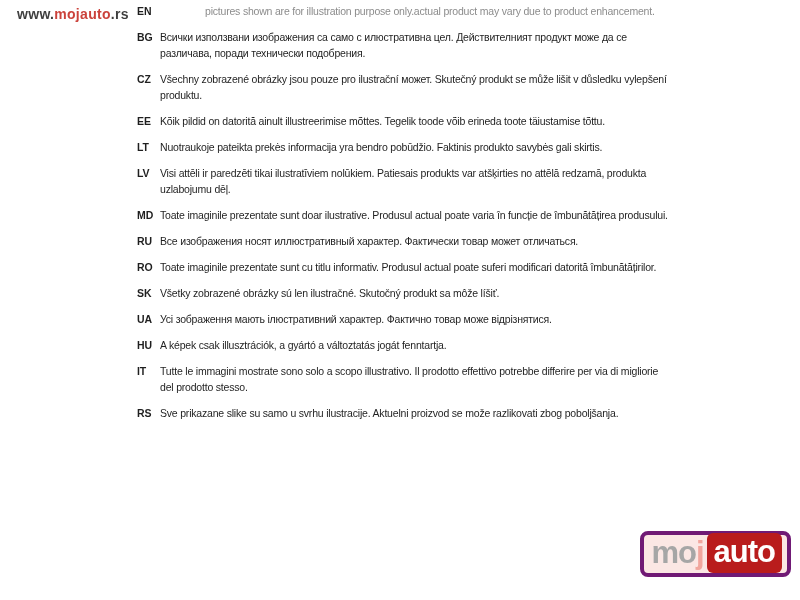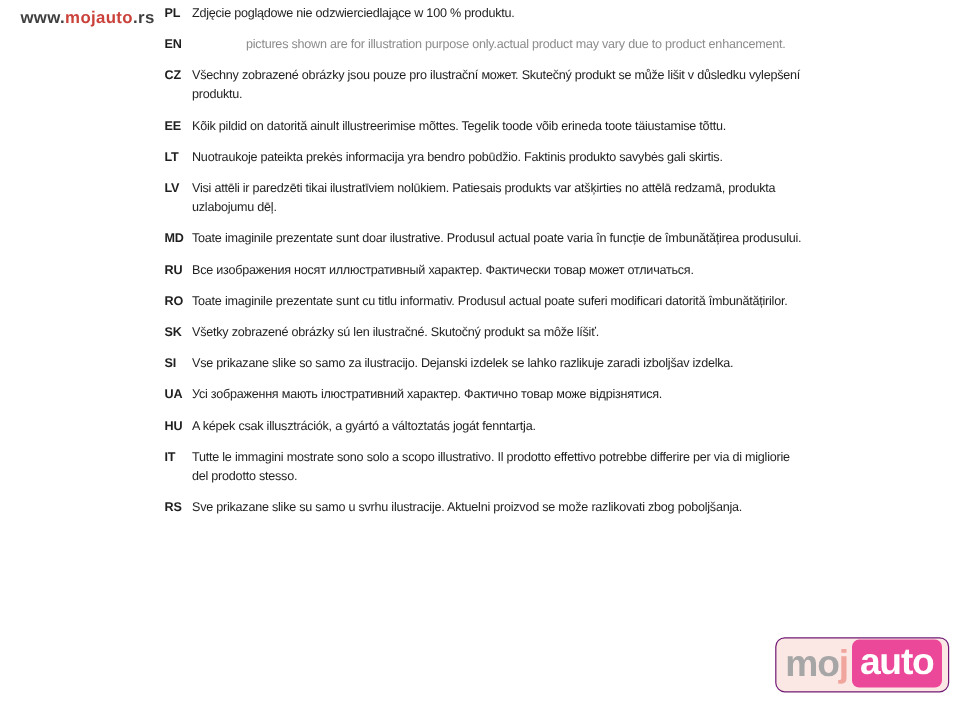--- a/index.html
+++ b/index.html
@@ -62,59 +62,59 @@
 
   
   .logo {
     position: absolute;
     right: 9px;
     bottom: 23px;
     z-index: 1;
     display: inline-flex;
     align-items: center;
     background: #fbe7e4;
-    border: 1px solid #701a75;
+    border: 4px solid #701a75;
     border-radius: 8px;
     padding: 2px 5px 4px 7px;
     height: 46px;
   }
   .logo span {
     font-weight: 800;
     font-size: 31px;
     line-height: 36px;
     letter-spacing: -1px;
   }
   .logo .lg-mo { color: #a6a6a6; }
   .logo .lg-j  { color: #f1a69d; margin-right: 3px; }
   .logo .lg-auto {
     color: #ffffff;
-    background: #ec4899;
+    background: #b91c1c;
     border-radius: 6px;
     padding: 1px 7px 3px 7px;
   }
 </style>
 </head>
 <body>
 
 <div class="watermark">
   <span class="wm-dark">www.</span><span class="wm-red">mojauto</span><span class="wm-dark">.rs</span>
 </div>
 
 <div class="doc">
 
-  <div class="row">
-    <span class="code">PL</span>
-    <span class="text">Zdjęcie poglądowe nie odzwierciedlające w 100 % produktu.</span>
-  </div>
 
   <div class="row row--en">
     <span class="code">EN</span>
     <span class="text">pictures shown are for illustration purpose only.actual product may vary due to product enhancement.</span>
   </div>
 
+  <div class="row">
+    <span class="code">BG</span>
+    <span class="text">Всички използвани изображения са само с илюстративна цел. Действителният продукт може да се различава, поради технически подобрения.</span>
+  </div>
 
 
   <div class="row">
     <span class="code">CZ</span>
     <span class="text">Všechny zobrazené obrázky jsou pouze pro ilustrační может. Skutečný produkt se může lišit v důsledku vylepšení produktu.</span>
   </div>
 
   <div class="row">
     <span class="code">EE</span>
     <span class="text">Kõik pildid on datorită ainult illustreerimise mõttes. Tegelik toode võib erineda toote täiustamise tõttu.</span>
@@ -145,24 +145,20 @@
   <div class="row">
     <span class="code">RO</span>
     <span class="text">Toate imaginile prezentate sunt cu titlu informativ. Produsul actual poate suferi modificari datorită îmbunătățirilor.</span>
   </div>
 
   <div class="row">
     <span class="code">SK</span>
     <span class="text">Všetky zobrazené obrázky sú len ilustračné. Skutočný produkt sa môže líšiť.</span>
   </div>
 
-  <div class="row">
-    <span class="code">SI</span>
-    <span class="text">Vse prikazane slike so samo za ilustracijo. Dejanski izdelek se lahko razlikuje zaradi izboljšav izdelka.</span>
-  </div>
 
   <div class="row">
     <span class="code">UA</span>
     <span class="text">Усі зображення мають ілюстративний характер. Фактично товар може відрізнятися.</span>
   </div>
 
   <div class="row">
     <span class="code">HU</span>
     <span class="text">A képek csak illusztrációk, a gyártó a változtatás jogát fenntartja.</span>
   </div>

